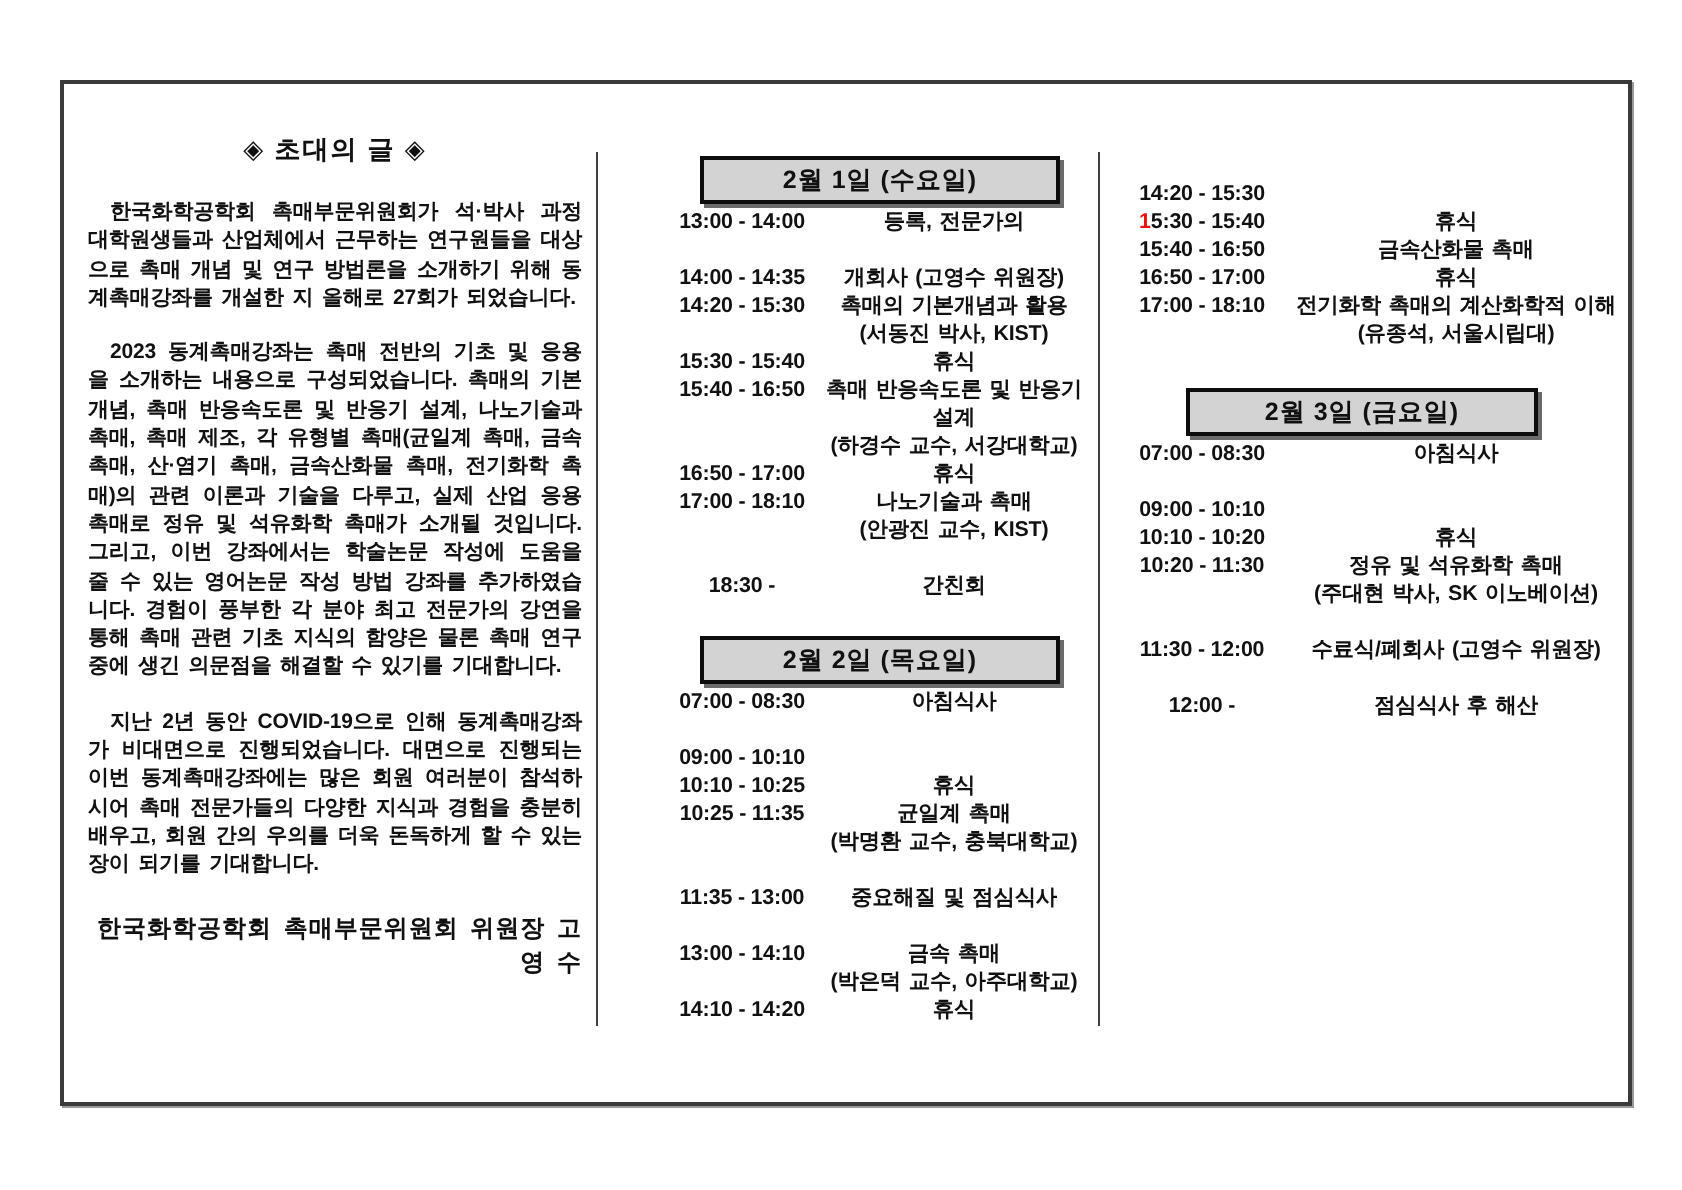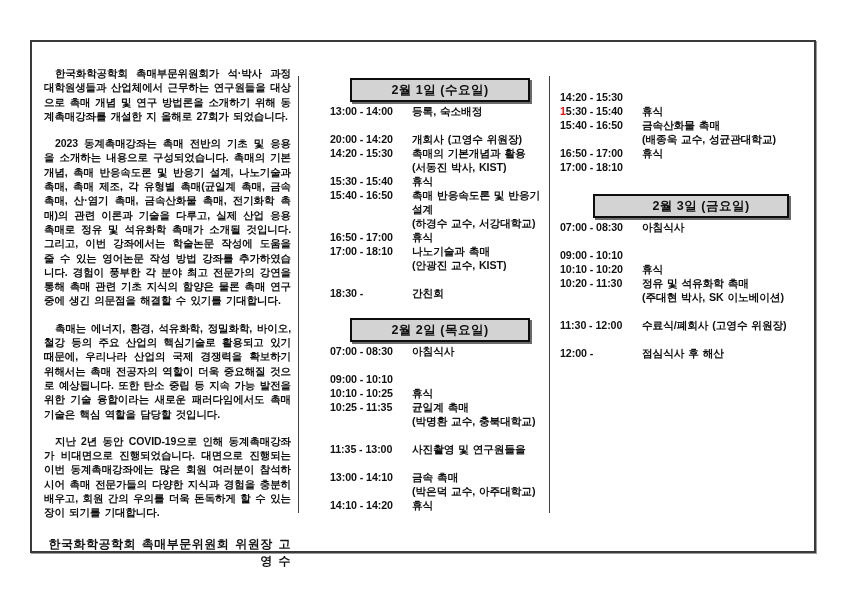--- a/index.html
+++ b/index.html
@@ -33,57 +33,57 @@
 
   
   .col-mid{position:absolute;left:330px;top:78px;width:212px;}
   .col-right{position:absolute;left:560px;top:90px;width:254px;}
   .day-header{
     height:20px;line-height:20px;background:#d3d3d3;border:2px solid #0d0d0d;
     box-shadow:2px 2px 0 #6b6b6b;text-align:center;
     font-size:12.5px;font-weight:bold;letter-spacing:0.5px;
   }
   .col-mid .day-header{width:176px;margin-left:20px;}
-  .col-right .day-header{width:172px;margin-left:33px;padding-left:20px;}
+  .col-right .day-header{width:172px;margin-left:33px;}
   .day-section.second{margin-top:18px;}
   .col-right .day-section{margin-top:20px;}
   .rows{margin-top:2px;font-size:10.7px;font-weight:bold;letter-spacing:-0.1px;}
-  .srow{display:flex;line-height:14px;}
+  .srow{display:flex;line-height:14px;text-align:center;}
   .srow.gap{margin-top:14px;}
   .stime{width:82px;flex:none;white-space:nowrap;}
   .sbody{flex:1;word-spacing:1px;}
   .red{color:#ee1111;}
 </style>
 </head>
 <body>
 
 <div class="frame"></div>
 <div class="vdivider d1"></div>
 <div class="vdivider d2"></div>
 
 <div class="col-left">
+  <div class="invite-title">◈ 초대의 글 ◈</div>
   <p class="invite-p">한국화학공학회 촉매부문위원회가 석·박사 과정 대학원생들과 산업체에서 근무하는 연구원들을 대상으로 촉매 개념 및 연구 방법론을 소개하기 위해 동계촉매강좌를 개설한 지 올해로 27회가 되었습니다.</p>
   <p class="invite-p">2023 동계촉매강좌는 촉매 전반의 기초 및 응용을 소개하는 내용으로 구성되었습니다. 촉매의 기본 개념, 촉매 반응속도론 및 반응기 설계, 나노기술과 촉매, 촉매 제조, 각 유형별 촉매(균일계 촉매, 금속 촉매, 산·염기 촉매, 금속산화물 촉매, 전기화학 촉매)의 관련 이론과 기술을 다루고, 실제 산업 응용 촉매로 정유 및 석유화학 촉매가 소개될 것입니다. 그리고, 이번 강좌에서는 학술논문 작성에 도움을 줄 수 있는 영어논문 작성 방법 강좌를 추가하였습니다. 경험이 풍부한 각 분야 최고 전문가의 강연을 통해 촉매 관련 기초 지식의 함양은 물론 촉매 연구 중에 생긴 의문점을 해결할 수 있기를 기대합니다.</p>
-  <p class="invite-p">촉매는 에너지, 환경, 석유화학, 정밀화학, 바이오, 철강 등의 주요 산업의 핵심기술로 활용되고 있기 때문에, 우리나라 산업의 국제 경쟁력을 확보하기 위해서는 촉매 전공자의 역할이 더욱 중요해질 것으로 예상됩니다. 또한 탄소 중립 등 지속 가능 발전을 위한 기술 융합이라는 새로운 패러다임에서도 촉매 기술은 핵심 역할을 담당할 것입니다.</p>
   <p class="invite-p">지난 2년 동안 COVID-19으로 인해 동계촉매강좌가 비대면으로 진행되었습니다. 대면으로 진행되는 이번 동계촉매강좌에는 많은 회원 여러분이 참석하시어 촉매 전문가들의 다양한 지식과 경험을 충분히 배우고, 회원 간의 우의를 더욱 돈독하게 할 수 있는 장이 되기를 기대합니다.</p>
   <div class="signature">한국화학공학회 촉매부문위원회 위원장 고 영 수</div>
 </div>
 
 <div class="col-mid">
   <div class="day-section">
     <div class="day-header">2월 1일 (수요일)</div>
     <div class="rows">
         <div class="srow">
           <span class="stime">13:00 - 14:00</span>
           <span class="sbody">
-            <div>등록, 숙소배정</div>
-          </span>
-        </div>
-        <div class="srow gap">
-          <span class="stime">20:00 - 14:20</span>
+            <div>등록, 전문가의</div>
+          </span>
+        </div>
+        <div class="srow gap">
+          <span class="stime">14:00 - 14:35</span>
           <span class="sbody">
             <div>개회사 (고영수 위원장)</div>
           </span>
         </div>
         <div class="srow">
           <span class="stime">14:20 - 15:30</span>
           <span class="sbody">
             <div>촉매의 기본개념과 활용</div>
             <div>(서동진 박사, KIST)</div>
           </span>
@@ -143,21 +143,21 @@
         <div class="srow">
           <span class="stime">10:25 - 11:35</span>
           <span class="sbody">
             <div>균일계 촉매</div>
             <div>(박명환 교수, 충북대학교)</div>
           </span>
         </div>
         <div class="srow gap">
           <span class="stime">11:35 - 13:00</span>
           <span class="sbody">
-            <div>사진촬영 및 연구원들을</div>
+            <div>중요해질 및 점심식사</div>
           </span>
         </div>
         <div class="srow gap">
           <span class="stime">13:00 - 14:10</span>
           <span class="sbody">
             <div>금속 촉매</div>
             <div>(박은덕 교수, 아주대학교)</div>
           </span>
         </div>
         <div class="srow">
@@ -178,31 +178,34 @@
       <div class="srow">
         <span class="stime"><span class="red">1</span>5:30 - 15:40</span>
         <span class="sbody">
           <div>휴식</div>
         </span>
       </div>
       <div class="srow">
         <span class="stime">15:40 - 16:50</span>
         <span class="sbody">
           <div>금속산화물 촉매</div>
-          <div>(배종욱 교수, 성균관대학교)</div>
         </span>
       </div>
       <div class="srow">
         <span class="stime">16:50 - 17:00</span>
         <span class="sbody">
           <div>휴식</div>
         </span>
       </div>
       <div class="srow">
         <span class="stime">17:00 - 18:10</span>
+        <span class="sbody">
+          <div>전기화학 촉매의 계산화학적 이해</div>
+          <div>(유종석, 서울시립대)</div>
+        </span>
       </div>
     </div>
   <div class="day-section">
     <div class="day-header">2월 3일 (금요일)</div>
     <div class="rows">
         <div class="srow">
           <span class="stime">07:00 - 08:30</span>
           <span class="sbody">
             <div>아침식사</div>
           </span>

